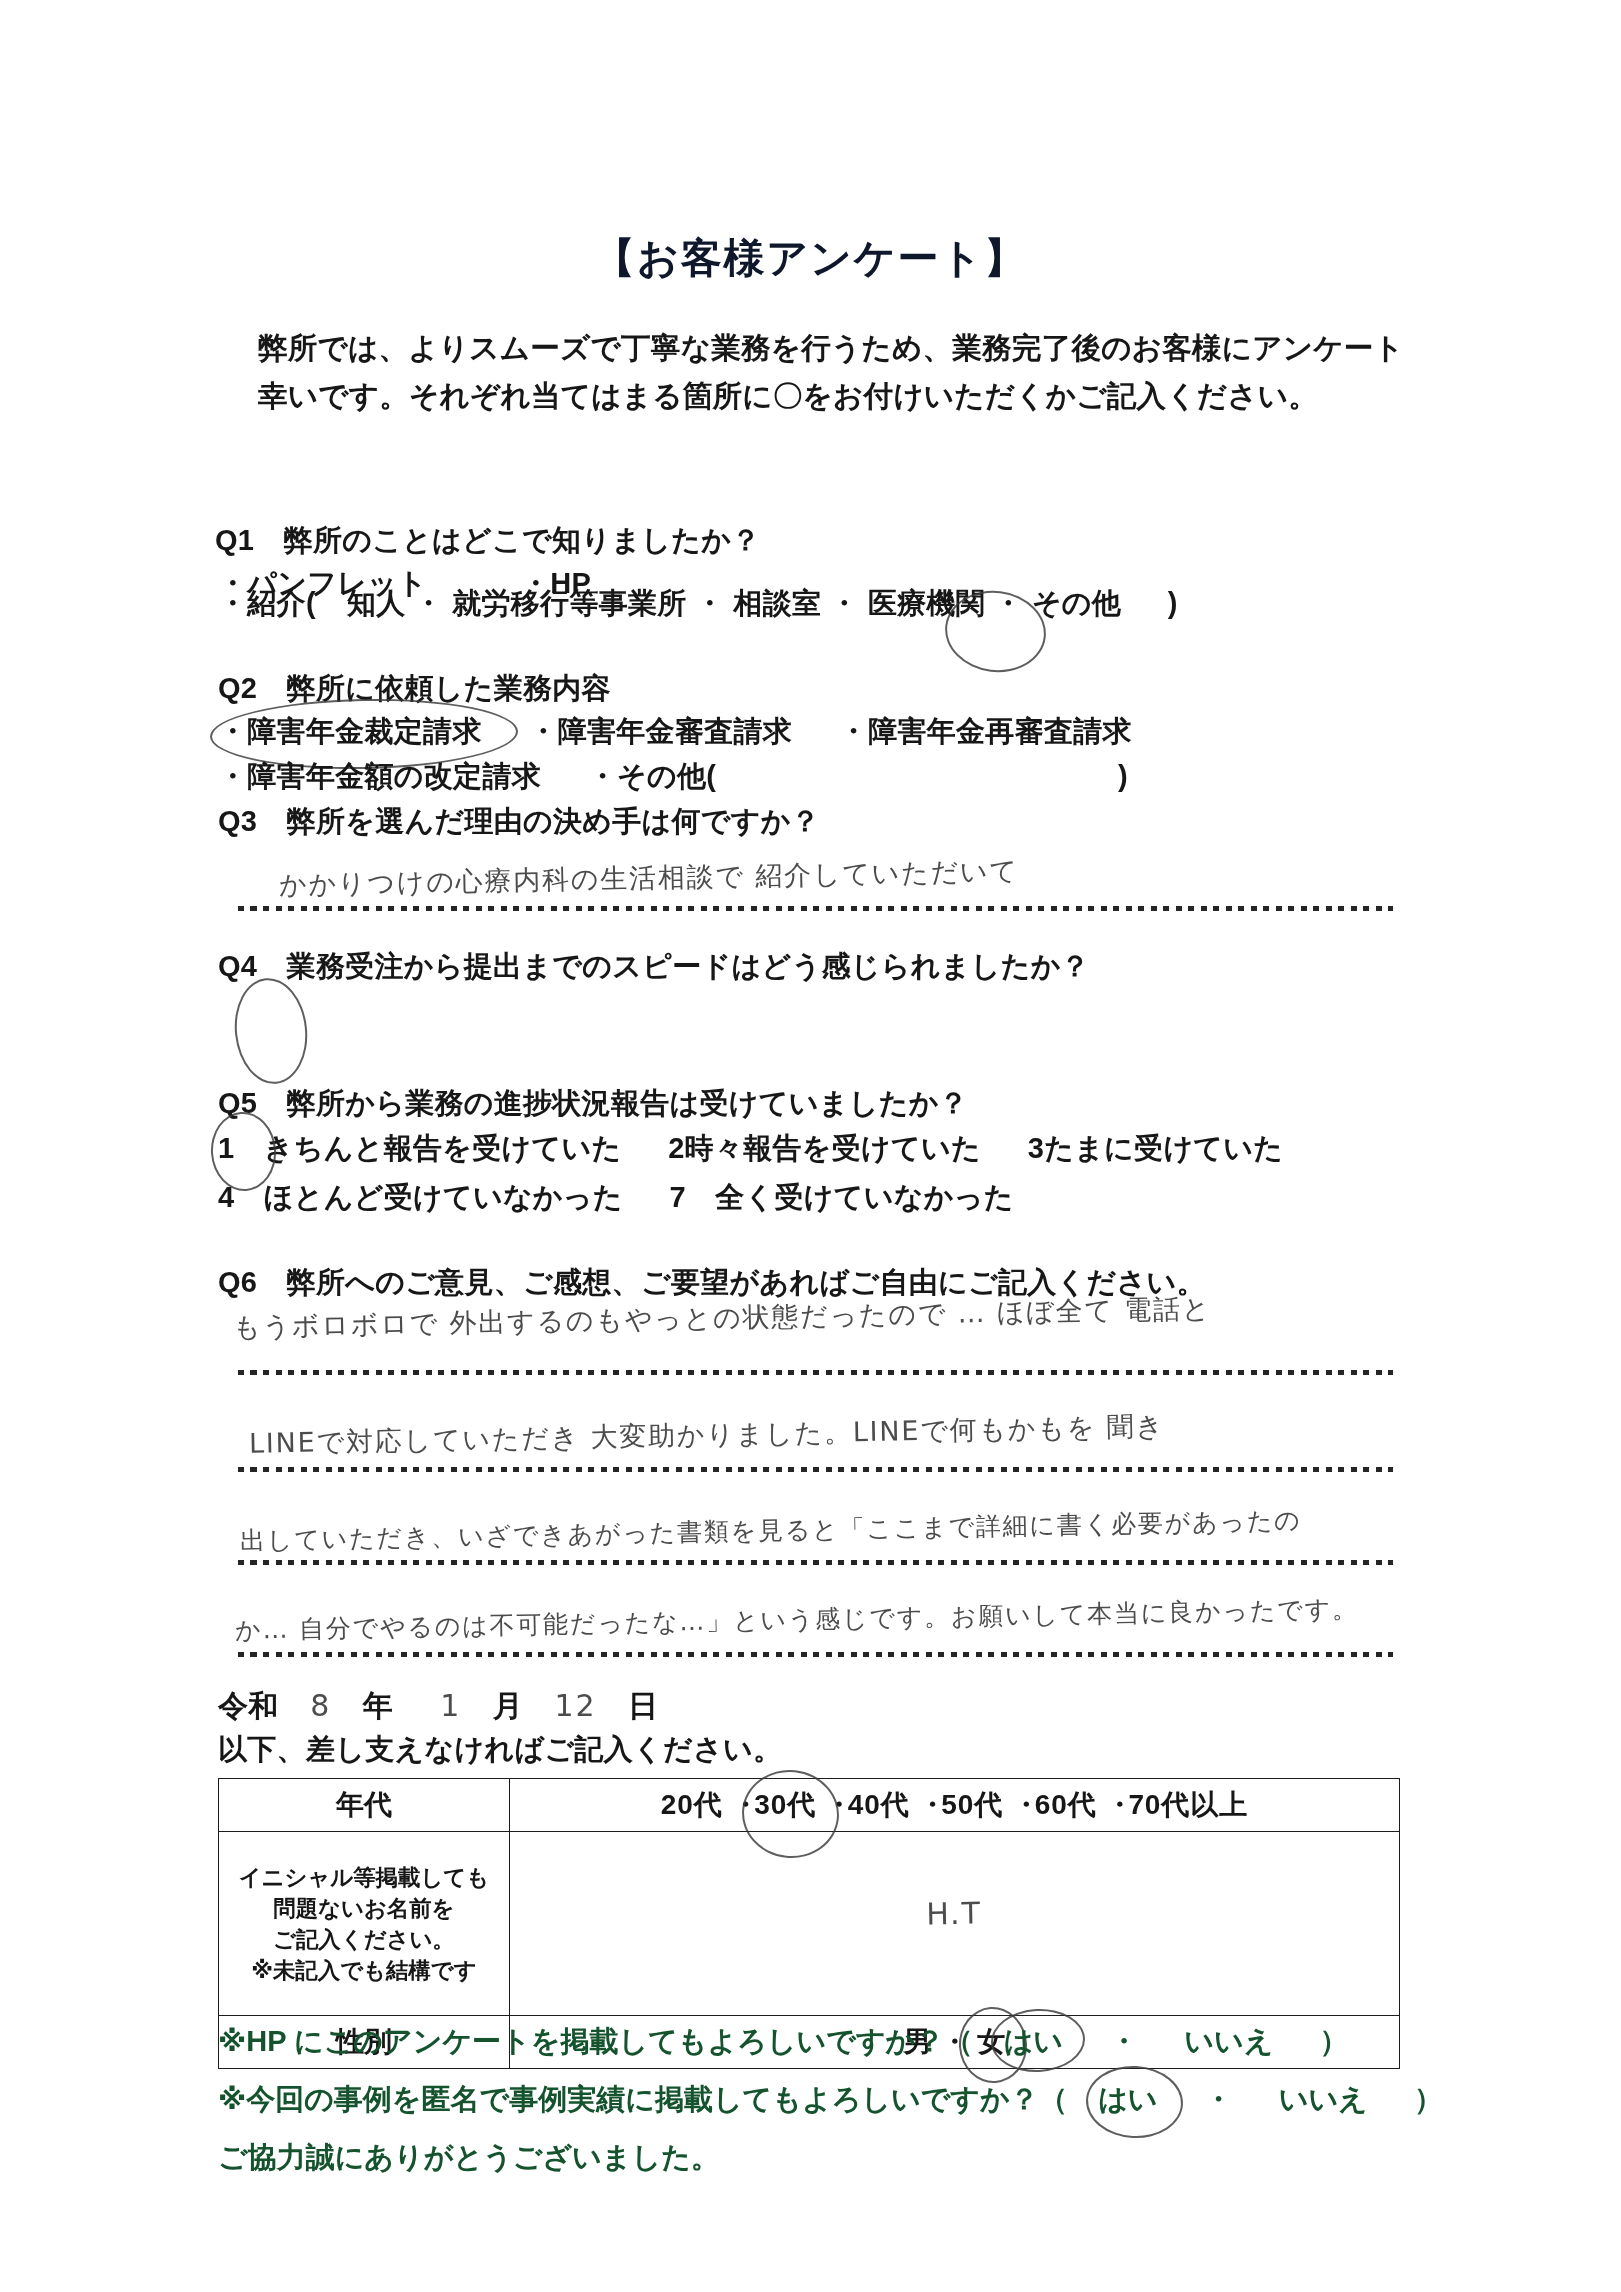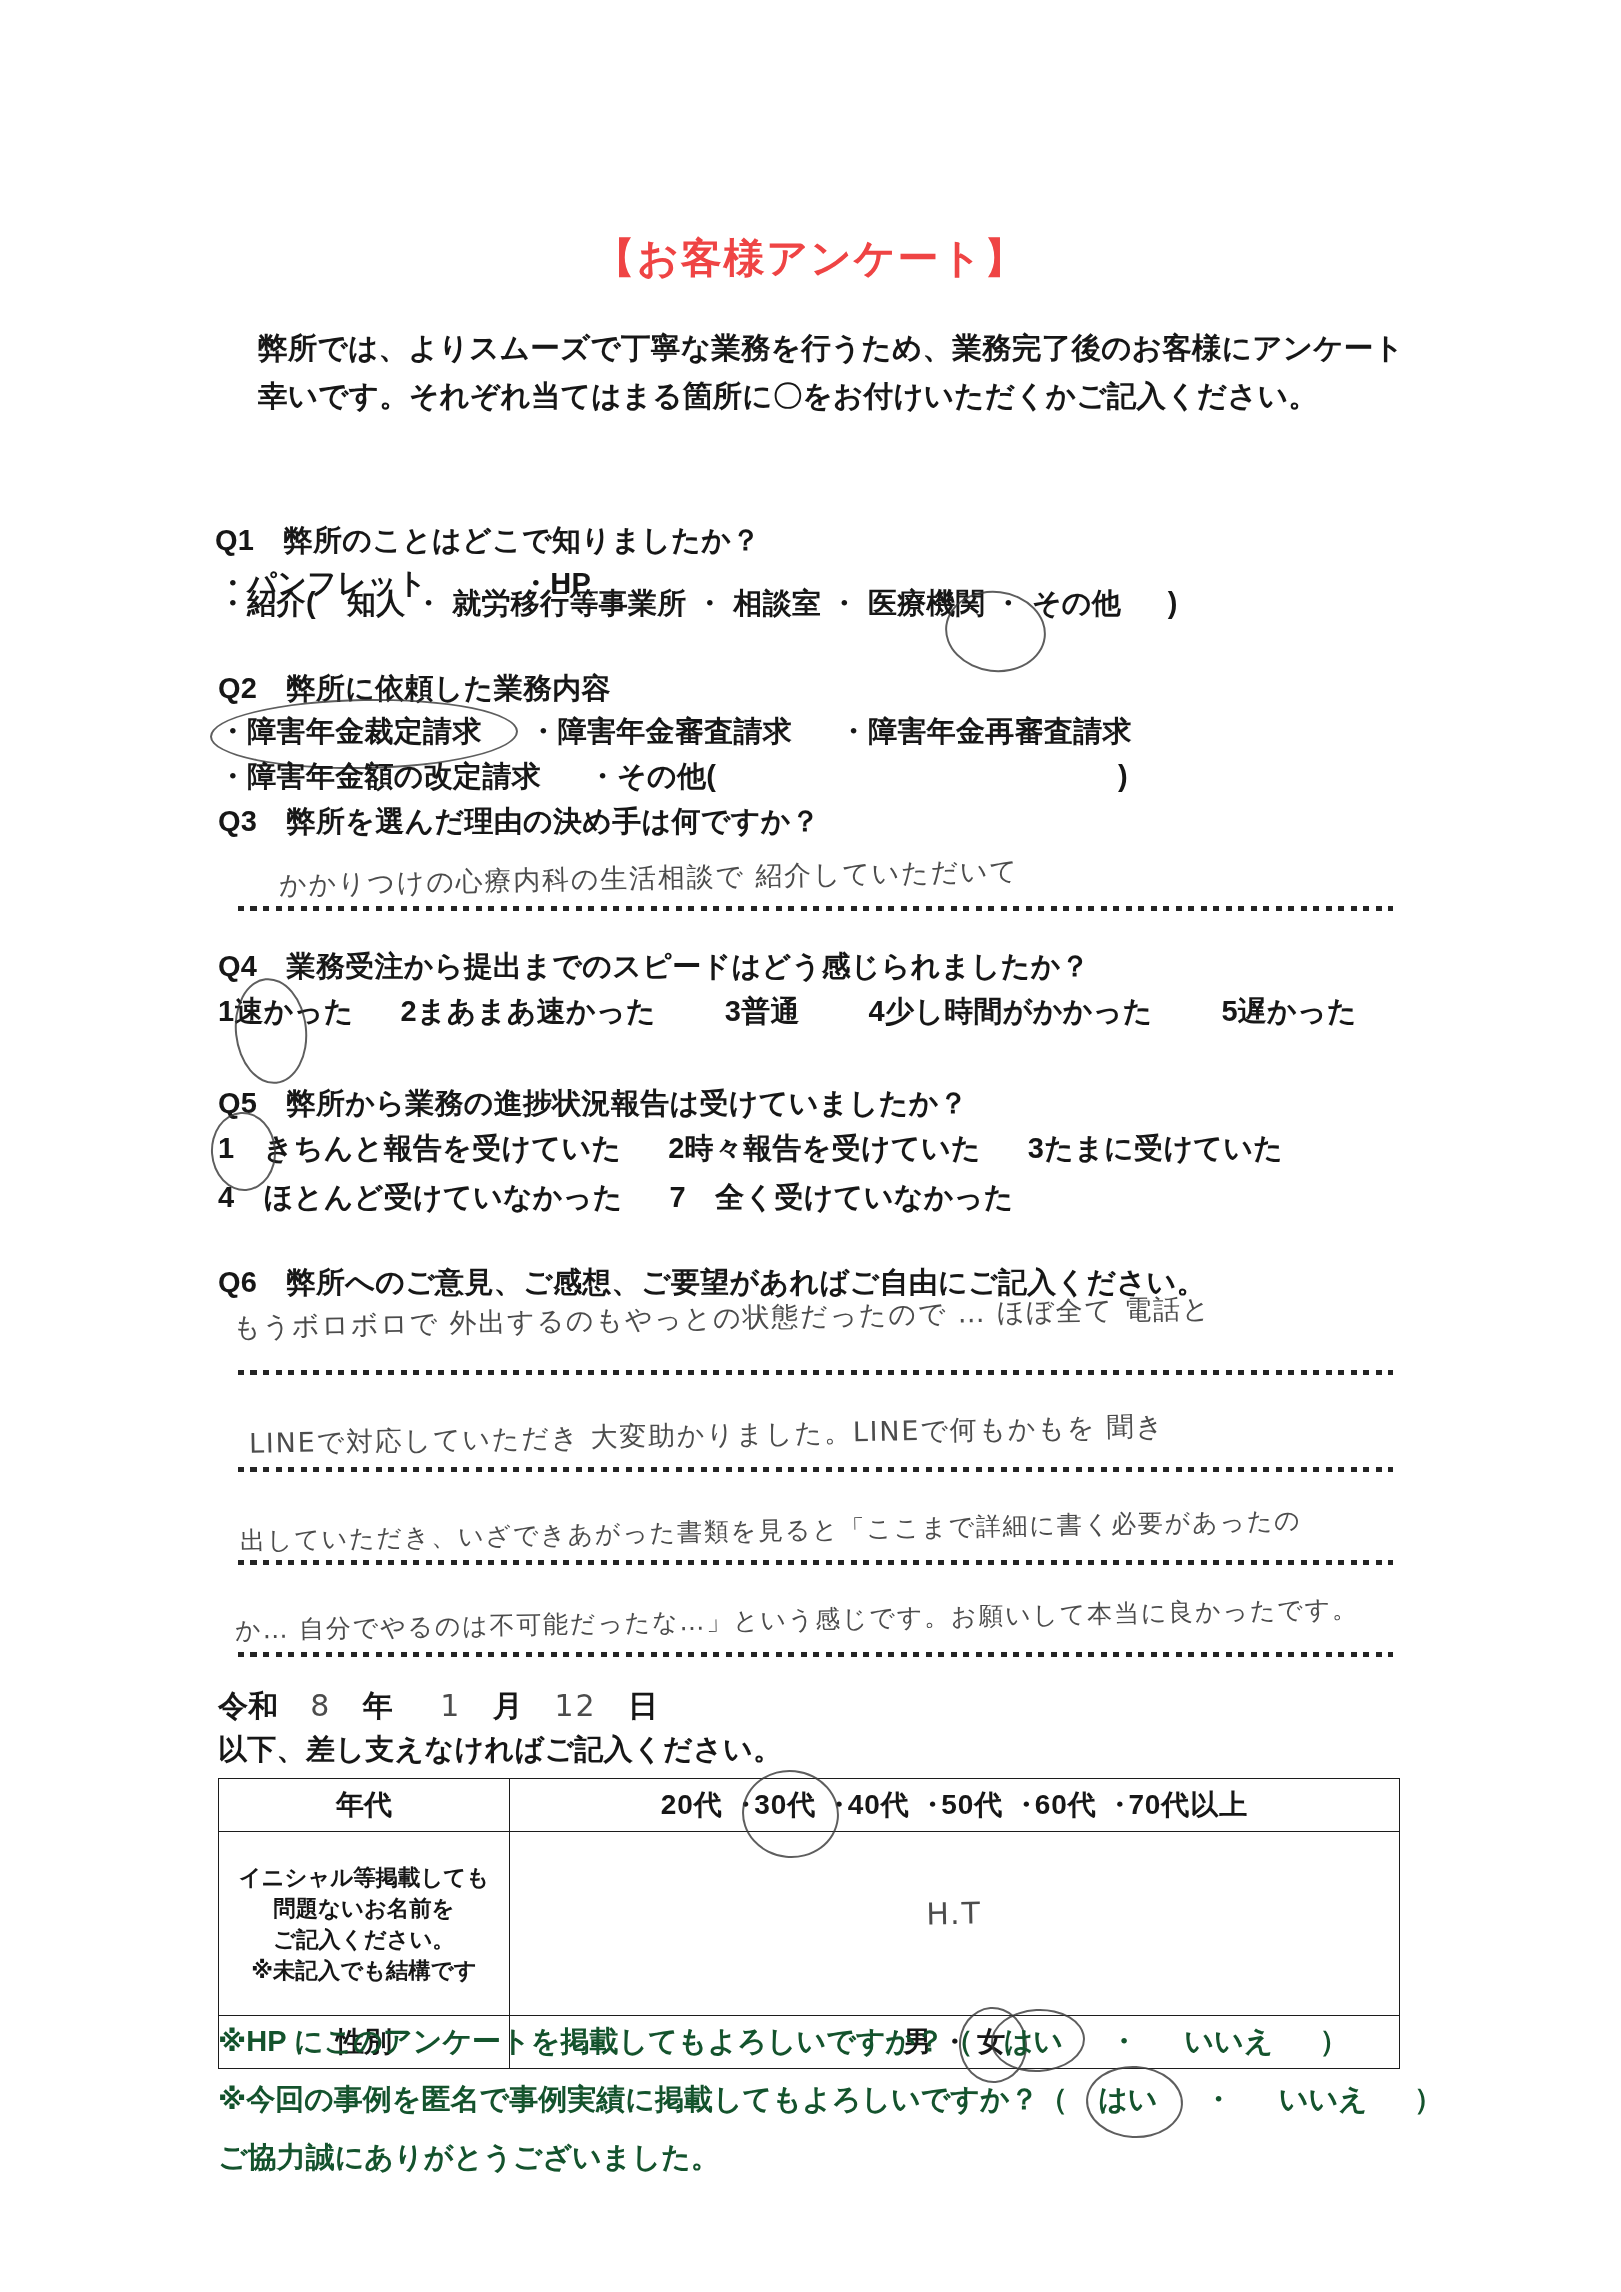--- a/index.html
+++ b/index.html
@@ -20,21 +20,21 @@
   
   .title {
     position: absolute;
     left: 0;
     top: 231px;
     width: 100%;
     text-align: center;
     font-size: 41px;
     font-weight: 700;
     letter-spacing: 1.8px;
-    color: #ef4444;
+    color: #0f172a;
   }
 
   
   .intro {
     position: absolute;
     left: 218px;
     top: 324px;
     width: 1191px;
     font-size: 29.6px;
     font-weight: 600;
@@ -187,31 +187,20 @@
     <span>)</span>
   </div>
 
   <div class="qline qhead" style="left:218px; top:800px;">Q3　弊所を選んだ理由の決め手は何ですか？</div>
 
   <div class="hand" style="left:279px; top:860px; font-size:27px;">かかりつけの心療内科の生活相談で 紹介していただいて</div>
   <div class="dotrule" style="left:238px; top:906px; width:1155px;"></div>
 
   <div class="qline qhead" style="left:218px; top:945px;">Q4　業務受注から提出までのスピードはどう感じられましたか？</div>
 
-  <div class="qline" style="left:218px; top:990px;">
-    <span>1速かった</span>
-    <span class="sp-m"></span>
-    <span>2まあまあ速かった</span>
-    <span class="sp-l"></span>
-    <span>3普通</span>
-    <span class="sp-l"></span>
-    <span>4少し時間がかかった</span>
-    <span class="sp-l"></span>
-    <span>5遅かった</span>
-  </div>
 
   <div class="circle-mark" style="left:235px; top:978px; width:68px; height:102px; transform:rotate(-6deg);"></div>
 
   <div class="qline qhead" style="left:218px; top:1082px;">Q5　弊所から業務の進捗状況報告は受けていましたか？</div>
 
   <div class="qline" style="left:218px; top:1127px;">
     <span>1　きちんと報告を受けていた</span>
     <span class="sp-m"></span>
     <span>2時々報告を受けていた</span>
     <span class="sp-m"></span>

